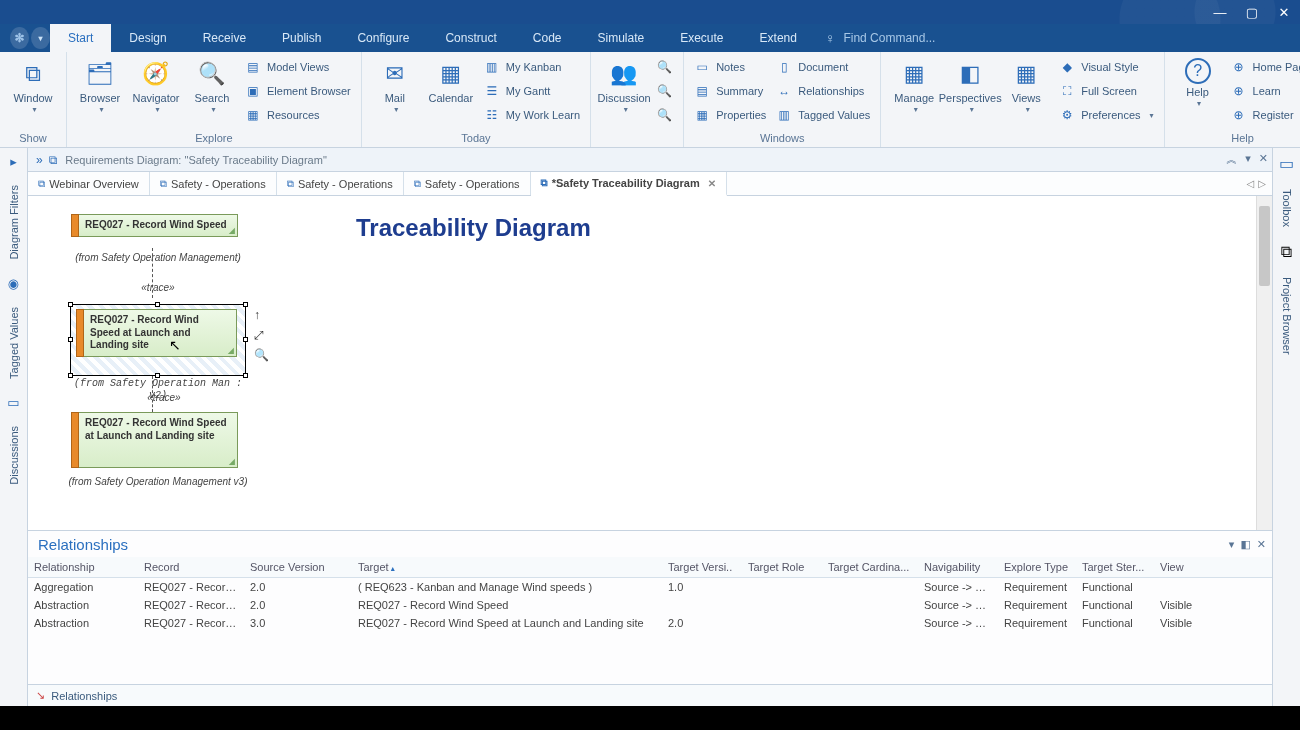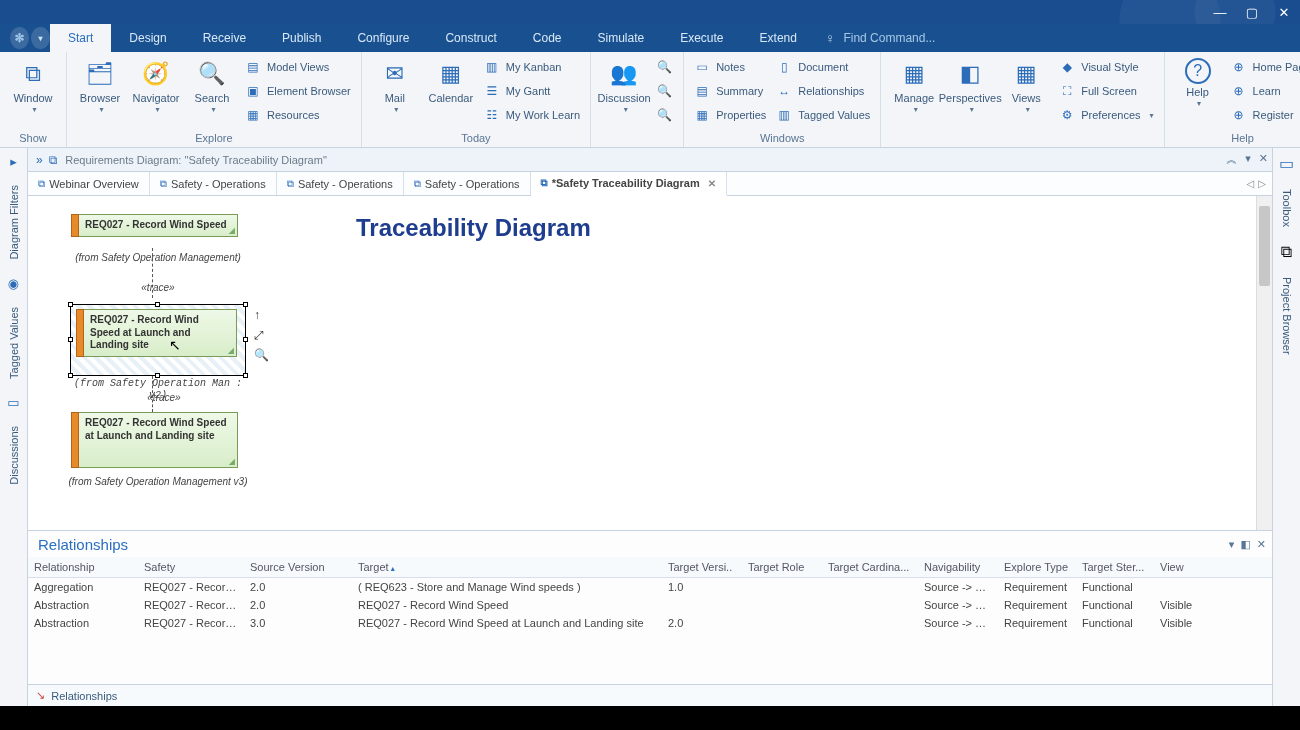--- a/index.html
+++ b/index.html
@@ -430,38 +430,38 @@
                 <col style="width:80px">
                 <col style="width:96px">
                 <col style="width:80px">
               <col style="width:78px">
                 <col style="width:78px">
                 <col>
             </colgroup>
             <thead>
                 <tr>
               <th>Relationship</th>
-              <th>Safety</th>
+              <th>Record</th>
               <th>Source Version</th>
               <th class="sortmark">Target</th>
               <th>Target Versi..</th>
               <th>Target Role</th>
               <th>Target Cardina...</th>
               <th>Navigability</th>
               <th>Explore Type</th>
               <th>Target Ster...</th>
               <th>View</th>
             </tr>
               </thead>
             <tbody id="rel-body">
                 <tr>
                   <td>Aggregation</td>
                   <td>REQ027 - Record ...</td>
                   <td>2.0</td>
-                  <td>( REQ623 - Store and Manage Wind speeds )</td>
+                  <td>( REQ623 - Kanban and Manage Wind speeds )</td>
                   <td>1.0</td>
                   <td></td>
                   <td></td>
                   <td>Source -&gt; D...</td>
                   <td>Requirement</td>
                   <td>Functional</td>
                   <td></td>
                 </tr>
                 <tr>
                   <td>Abstraction</td>

